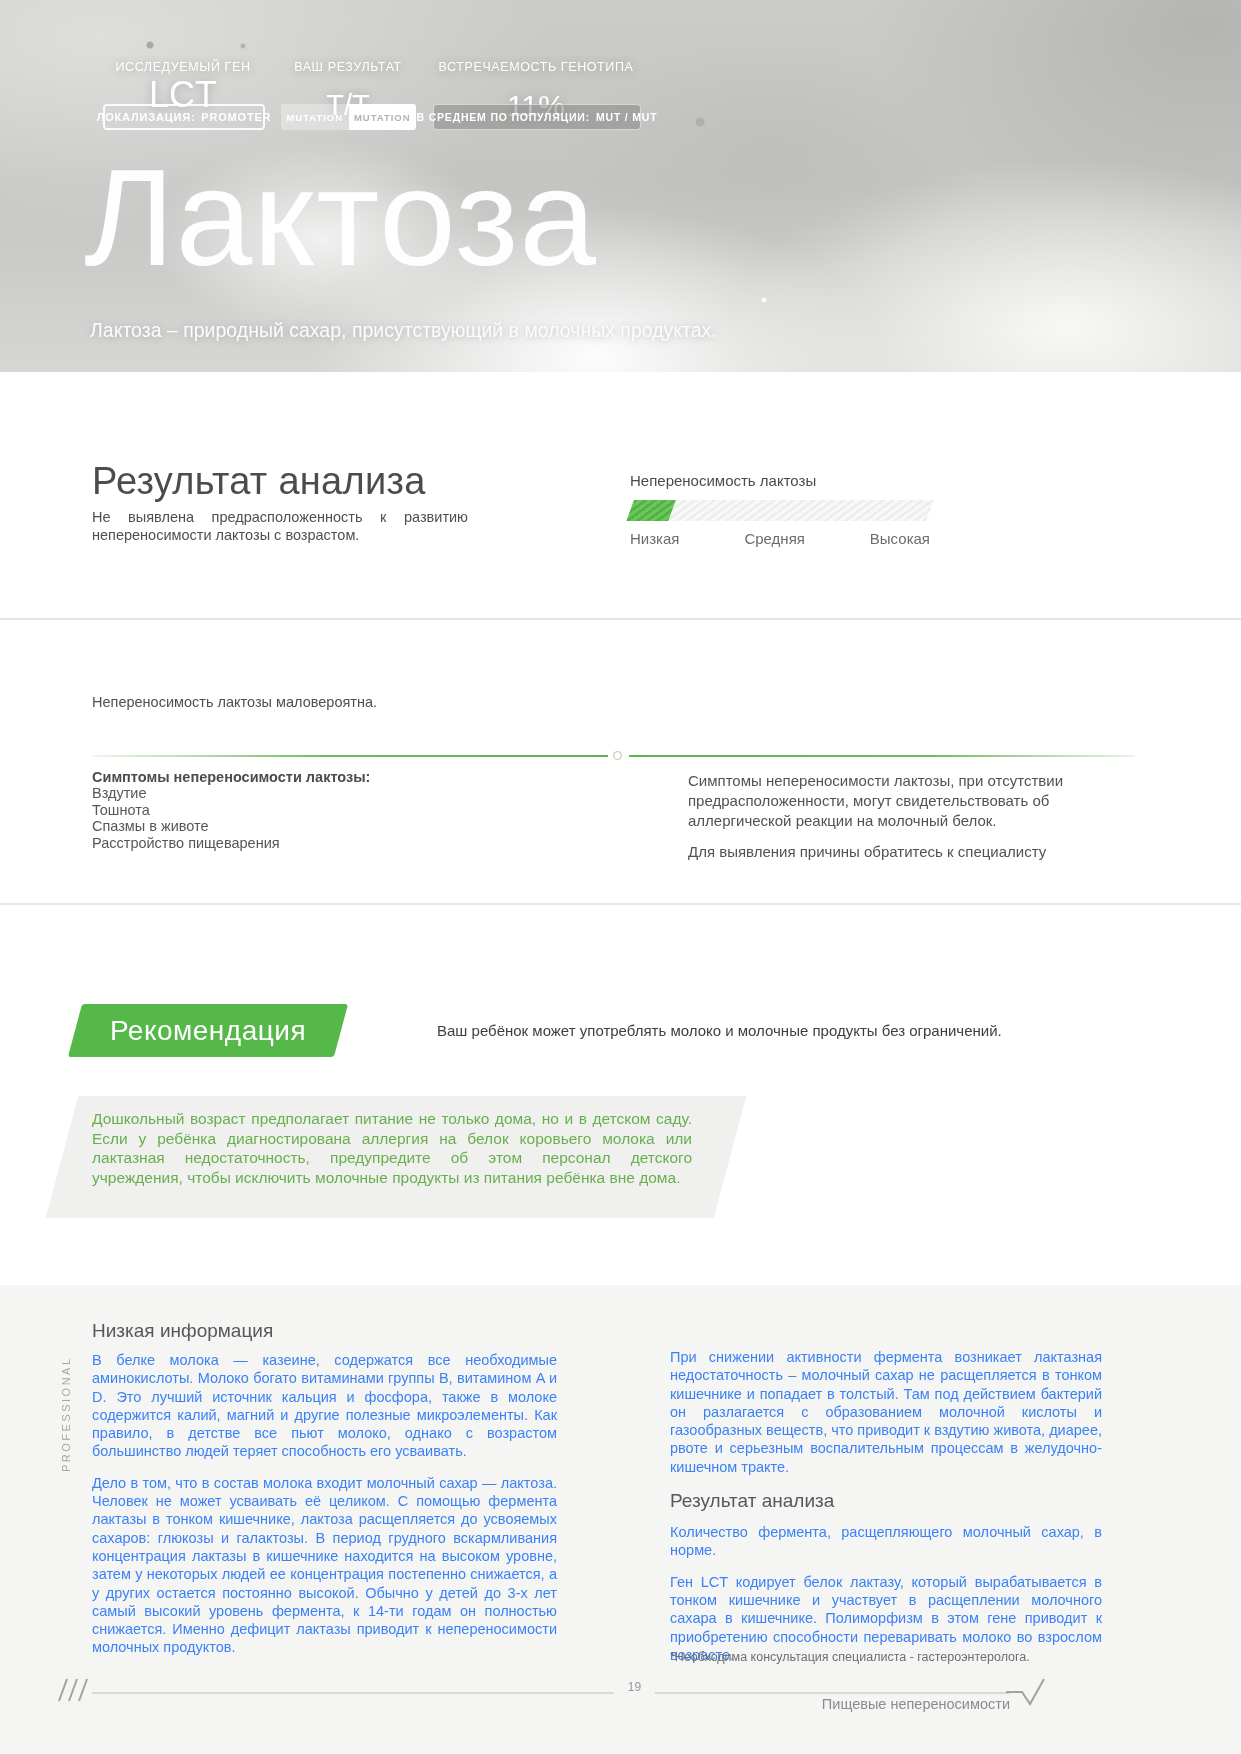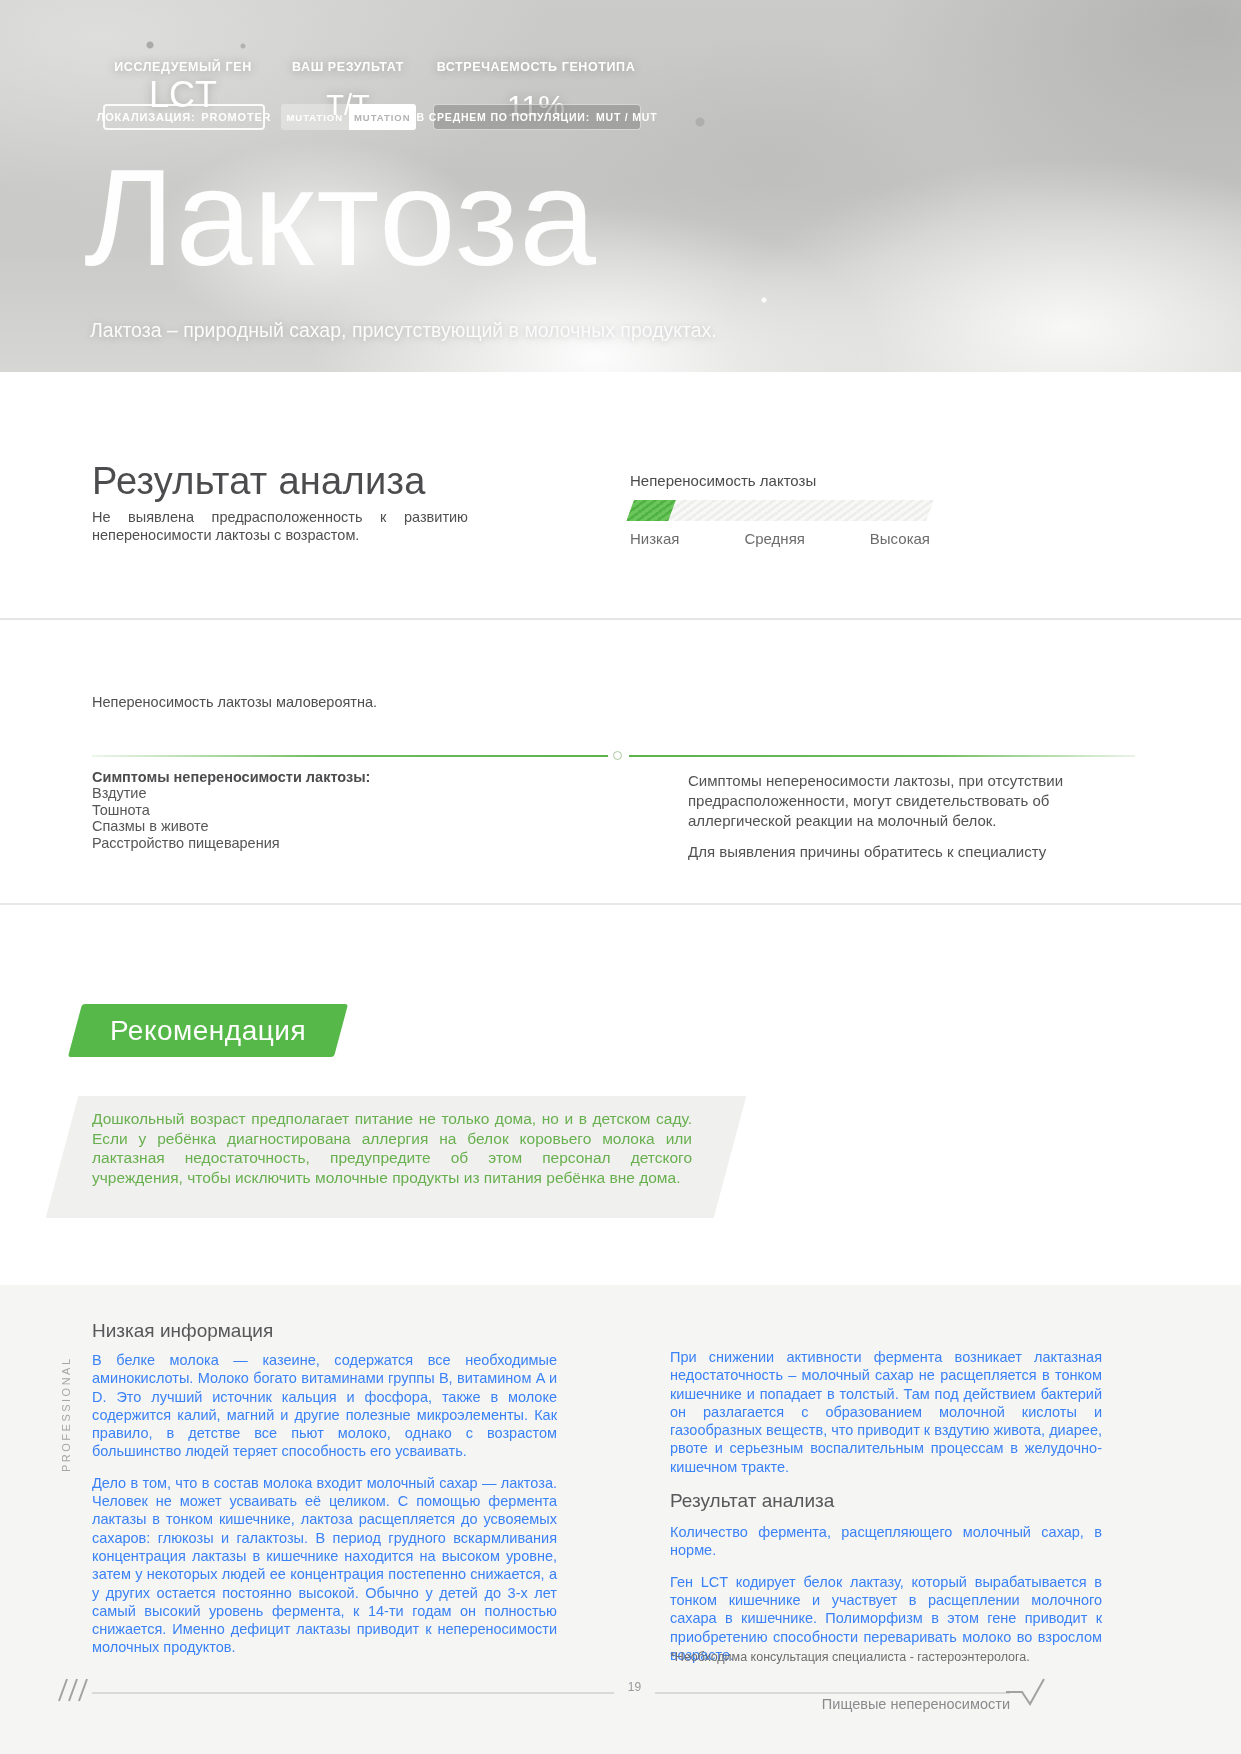--- a/index.html
+++ b/index.html
@@ -19,21 +19,21 @@
       radial-gradient(ellipse 260px 150px at 26% 64%, rgba(255,255,255,.75), transparent 65%),
       radial-gradient(ellipse 420px 220px at 48% 96%, rgba(255,255,255,.95), transparent 68%),
       radial-gradient(ellipse 520px 260px at 86% 88%, rgba(252,252,250,.9), transparent 65%),
       radial-gradient(ellipse 480px 300px at 97% 6%, rgba(158,158,156,.5), transparent 70%),
       radial-gradient(ellipse 600px 280px at 8% 10%, rgba(224,224,222,.9), transparent 75%),
       linear-gradient(180deg,#cbcbc9 0%,#c4c4c2 50%,#d6d6d4 100%);}
   .hero-col{position:absolute;text-align:center;color:#fff;text-shadow:0 1px 8px rgba(105,105,103,.45)}
   .col-gene{left:95px;top:60px;width:176px}
   .col-res{left:272px;top:60px;width:152px}
   .col-freq{left:404px;top:60px;width:264px}
-  .hero-label{font-size:12.5px;font-weight:700;letter-spacing:.6px}
+  .hero-label{font-size:12.5px;font-weight:400;letter-spacing:.6px}
   .hero-value{font-weight:400;line-height:1.1}
   .v-gene{font-size:36px;margin-top:1px}
   .v-res{font-size:29px;margin-top:16px}
   .v-freq{font-size:30px;margin-top:15px}
   .badge{position:absolute;top:104px;height:26px;display:flex;align-items:center;justify-content:center;
          gap:6px;border-radius:4px;color:#fff;font-weight:700;letter-spacing:.8px;white-space:nowrap}
   .badge-loc{left:103px;width:162px;font-size:11px;border:2px solid rgba(255,255,255,.9)}
   .badge-pop{left:433px;width:208px;font-size:10.5px;background:rgba(128,128,126,.5);
              border:1px solid rgba(255,255,255,.55)}
   .toggle{position:absolute;left:281px;top:104px;width:135px;height:26px;display:flex;
@@ -175,20 +175,21 @@
 
   <div class="note">
     <div>Симптомы непереносимости лактозы, при отсутствии предрасположенности, могут свидетельствовать об аллергической реакции на молочный белок.</div>
     <div class="note2">Для выявления причины обратитесь к специалисту</div>
   </div>
   <div class="divider2"></div>
 
   <div class="band">
     <div class="band-inner">Рекомендация</div>
   </div>
+  <div class="rec-text">Ваш ребёнок может употреблять молоко и молочные продукты без ограничений.</div>
 
   <div class="callout-shape"></div>
   <div class="callout-text">Дошкольный возраст предполагает питание не только дома, но и в детском саду. Если у ребёнка диагностирована аллергия на белок коровьего молока или лактазная недостаточность, предупредите об этом персонал детского учреждения, чтобы исключить молочные продукты из питания ребёнка вне дома.</div>
 
   <div class="info-bg"></div>
   <div class="side-label">PROFESSIONAL</div>
 
   <div class="info-col info-left">
     <h3>Низкая информация</h3>
     <p>В белке молока — казеине, содержатся все необходимые аминокислоты. Молоко богато витаминами группы B, витамином A и D. Это лучший источник кальция и фосфора, также в молоке содержится калий, магний и другие полезные микроэлементы. Как правило, в детстве все пьют молоко, однако с возрастом большинство людей теряет способность его усваивать.</p>

